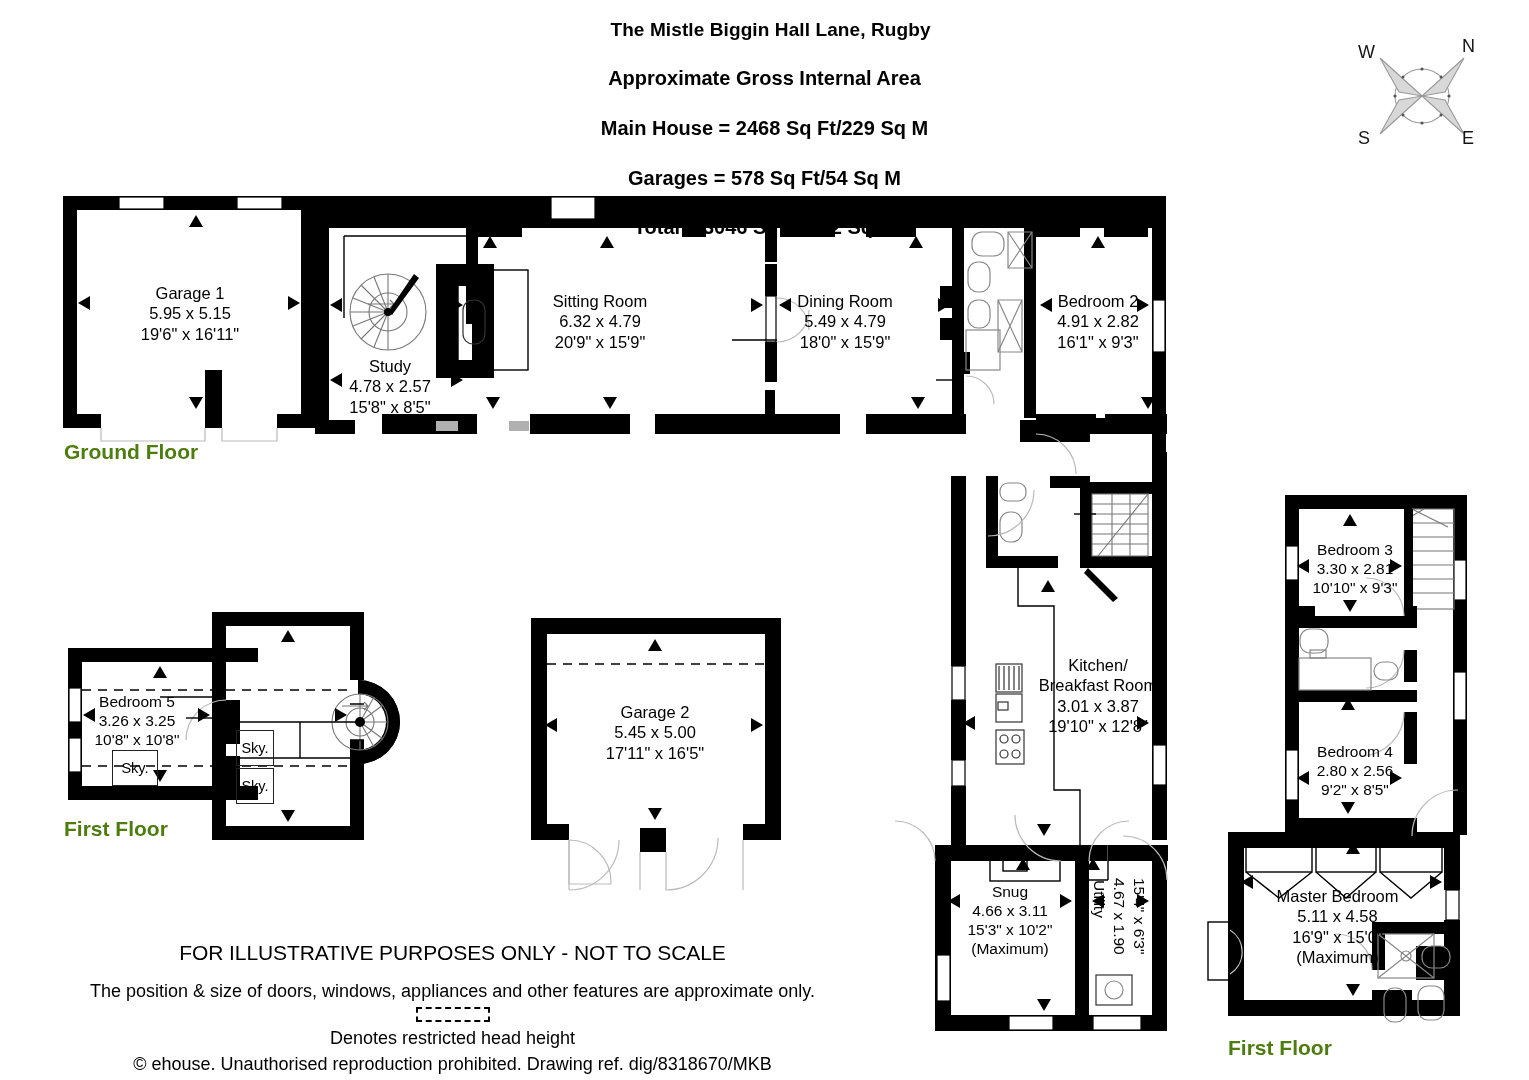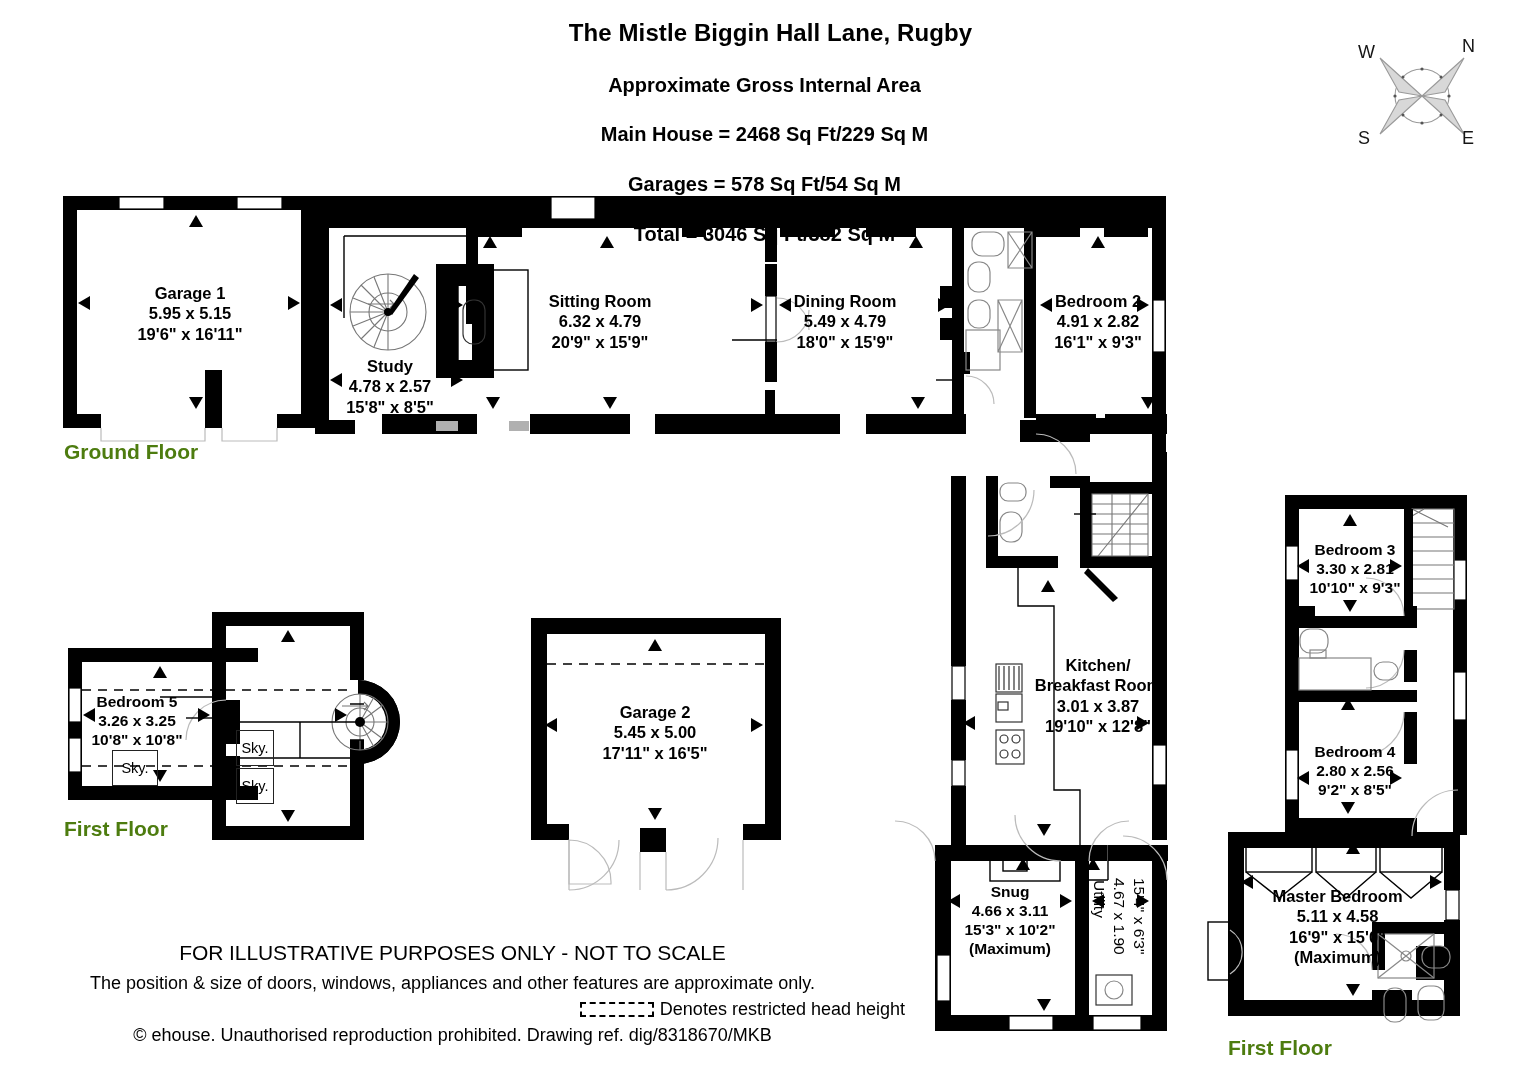--- a/index.html
+++ b/index.html
@@ -23,21 +23,21 @@
     left: 0; top: 18px;
     width: 1529px;
     text-align: center;
     line-height: 1.28;
   }
   #title-block .tline {
     font-weight: bold;
     color: #000;
     white-space: nowrap;
   }
-  .t-main { font-size: 24px; letter-spacing: 0.1px; padding-left: 12px; }
+  .t-main { font-size: 19px; letter-spacing: 0.1px; padding-left: 12px; }
   .t-sub  { font-size: 20px; margin-top: 24px; }
 
   
   #compass { position: absolute; left: 1352px; top: 36px; width: 140px; height: 120px; }
   #compass .cl {
     position: absolute;
     font-size: 18px;
     color: #151515;
     font-family: "Liberation Sans", sans-serif;
   }
@@ -51,21 +51,20 @@
     white-space: nowrap;
   }
 
   
   .room {
     position: absolute;
     text-align: center;
     color: #000;
     line-height: 1.23;
     white-space: nowrap;
-    font-weight: bold;
   }
   .room .rname { font-size: 16.5px; }
   .room .rdim  { font-size: 16.5px; }
   .room.small .rname, .room.small .rdim { font-size: 15.5px; }
 
   .room-vert {
     position: absolute;
     color: #000;
     white-space: nowrap;
     font-size: 15.5px;
@@ -87,22 +86,22 @@
 
   
   #footer {
     position: absolute;
     left: 0; top: 941px;
     width: 905px;
     text-align: center;
     color: #000;
   }
   #footer .f1 { font-size: 21px; font-weight: normal; letter-spacing: -0.1px; }
-  #footer .f2 { font-size: 18px; margin-top: 8px; }
-  #footer .f3 { font-size: 18px; margin-top: 5px; display: flex; align-items: center; justify-content: flex-end; gap: 6px;}
+  #footer .f2 { font-size: 18px; margin-top: 16px; }
+  #footer .f3 { font-size: 18px; margin-top: 5px; display: flex; align-items: center; justify-content: flex-end; gap: 6px; flex-direction: column;}
   #footer .f4 { font-size: 18px; margin-top: 5px; }
   .legend-dash {
     display: inline-block;
     width: 74px; height: 15px;
     border: 2px dashed #000;
     vertical-align: middle;
   }
 
   svg.plan { position: absolute; left: 0; top: 0; overflow: visible; }
   .w  { fill: #000; }          

